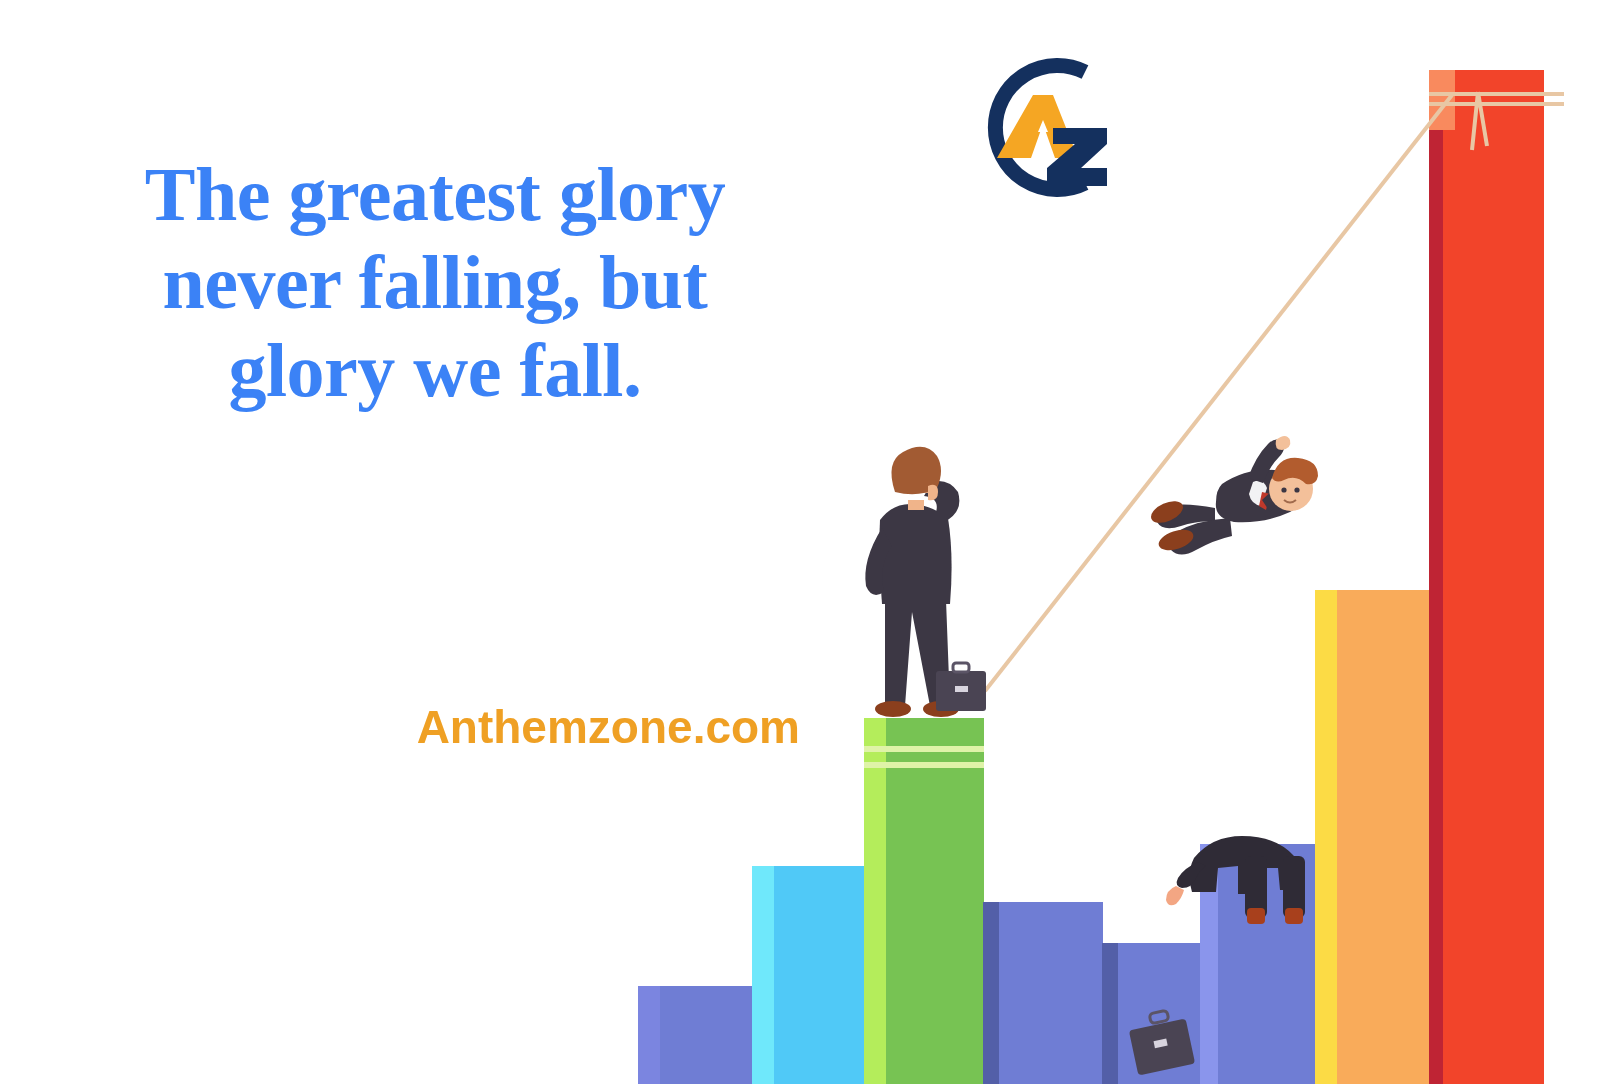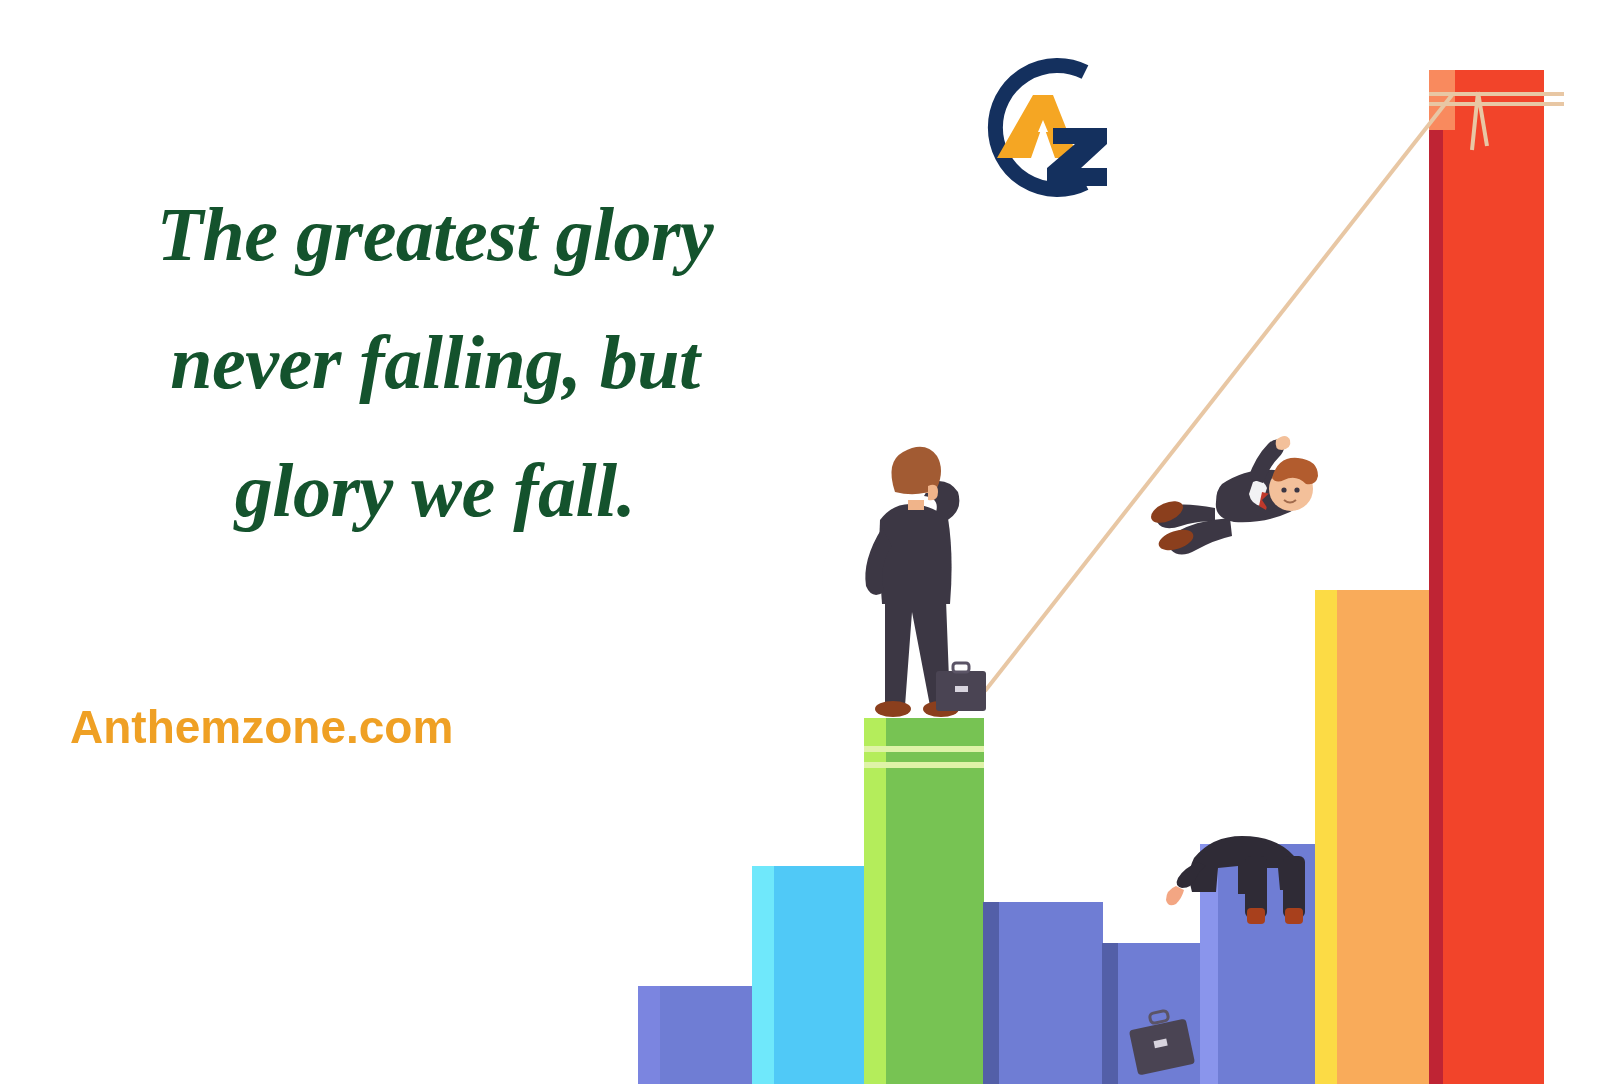--- a/index.html
+++ b/index.html
@@ -3,28 +3,27 @@
 <meta charset="utf-8">
 <style>
   html,body{margin:0;padding:0;background:#ffffff;}
   body{width:1600px;height:1084px;overflow:hidden;font-family:"Liberation Sans",sans-serif;}
   #stage{position:relative;width:1600px;height:1084px;background:#ffffff;overflow:hidden;}
 
   
   .quote-block{position:absolute;left:70px;top:150px;width:730px;text-align:center;}
   .quote-line{
     font-family:"Liberation Serif",serif;
-    font-style:italic;font-weight:700;
+    font-weight:700;
     font-size:76px;line-height:1.16;
-    color:#14532d;letter-spacing:-0.5px;
+    color:#3b82f6;letter-spacing:-0.5px;
     white-space:nowrap;
-    margin-top:40px;
   }
   .brand{
-    position:absolute;left:70px;top:700px;width:730px;text-align:left;
+    position:absolute;left:70px;top:700px;width:730px;text-align:right;
     font-family:"Liberation Sans",sans-serif;font-weight:700;font-size:46px;
     color:#efa024;letter-spacing:0px;
   }
 
   
   .logo{position:absolute;left:935px;top:40px;width:190px;height:175px;}
 
   
   .chart{position:absolute;left:0;top:0;width:1600px;height:1084px;}
   .bar{position:absolute;bottom:0;}

